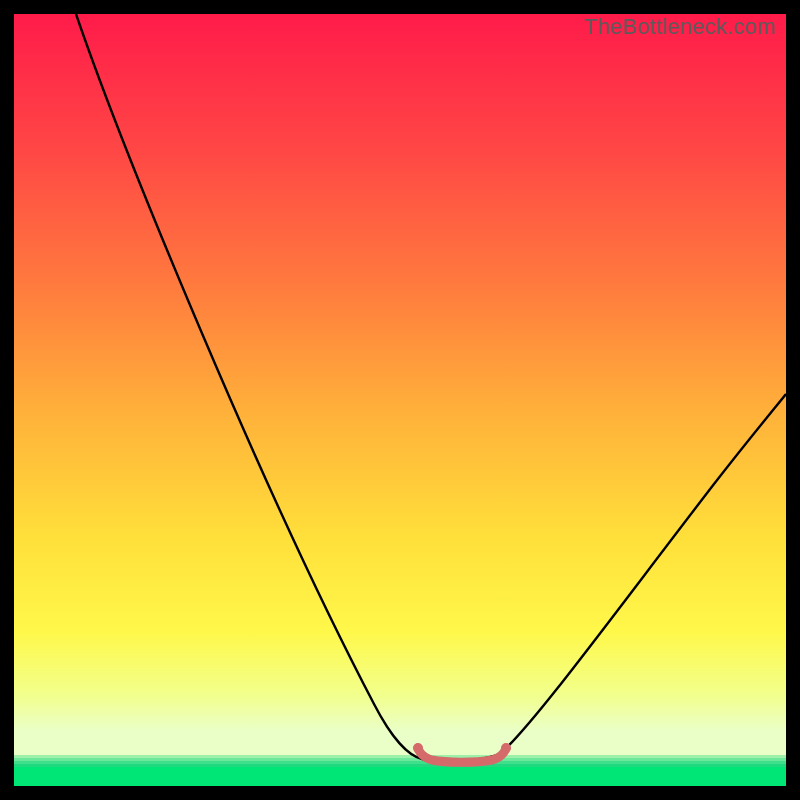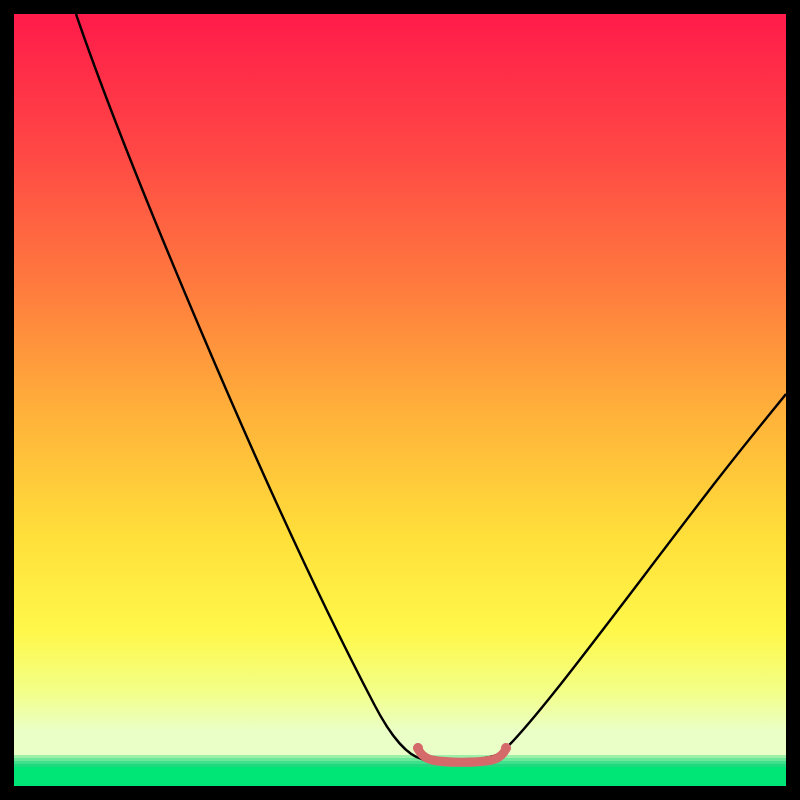--- a/index.html
+++ b/index.html
@@ -86,13 +86,14 @@
 
     <path d="M 404 734
              C 404 734, 406 743, 418 746
              C 432 749, 462 749, 478 746
              C 490 743, 492 734, 492 734" fill="none" stroke="#d56a6a" stroke-width="9" stroke-linecap="round"></path>
 
     <circle cx="404" cy="734" r="5" fill="#d56a6a"></circle>
     <circle cx="492" cy="734" r="5" fill="#d56a6a"></circle>
   </svg>
 
+  <div class="watermark">TheBottleneck.com</div>
 </div>
 
 </body></html>

